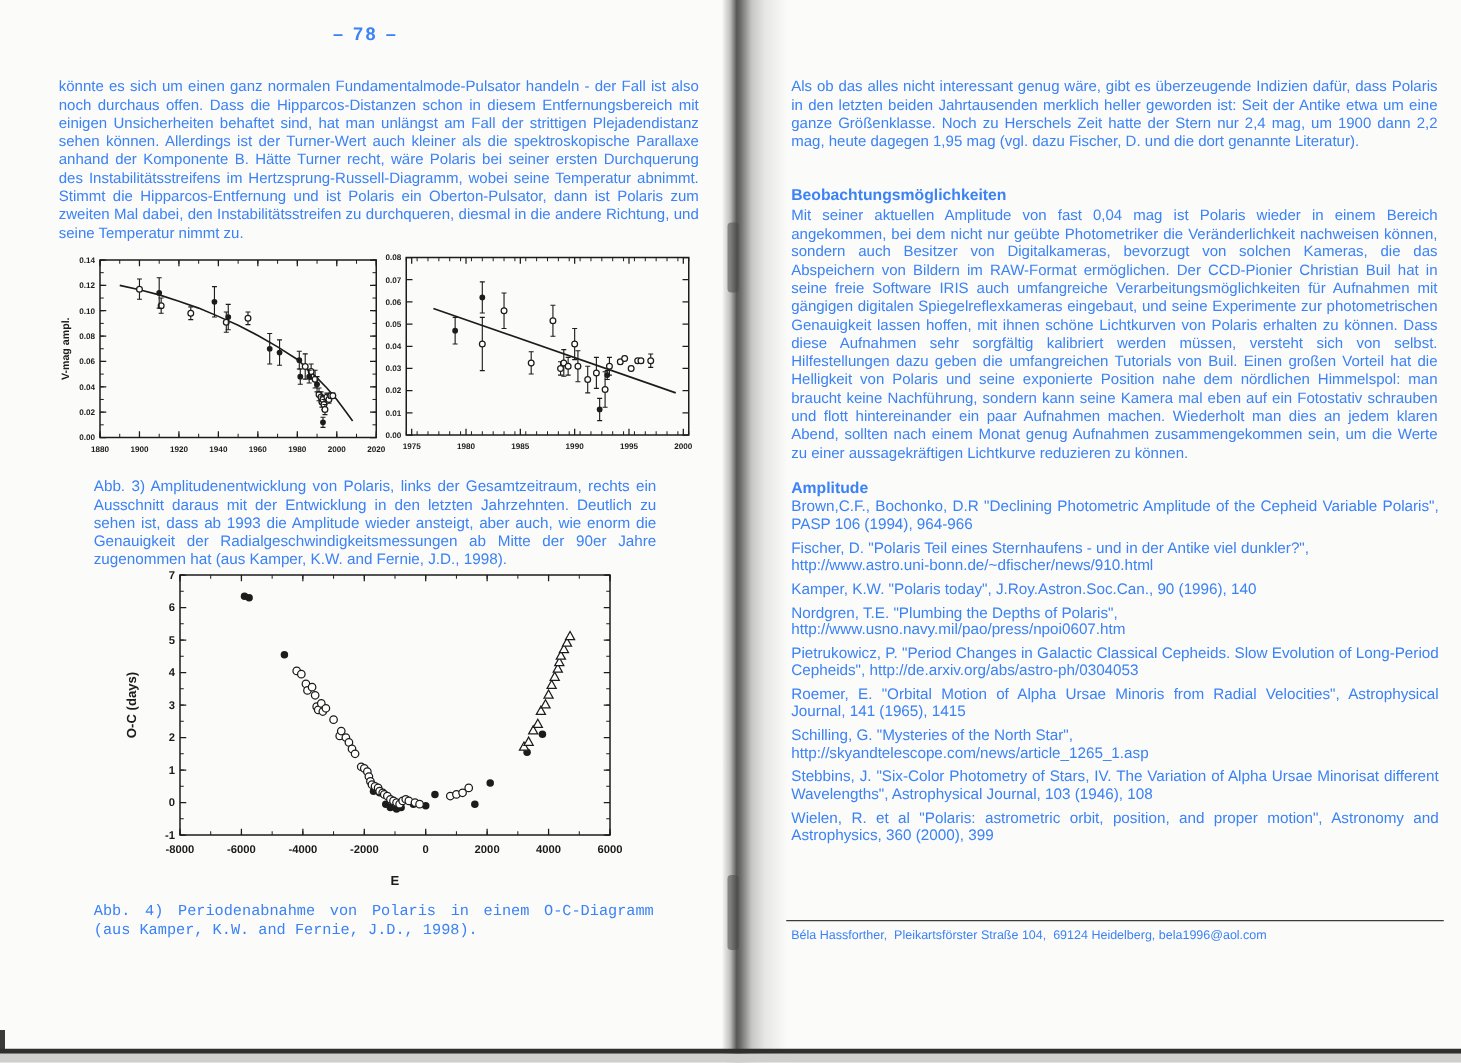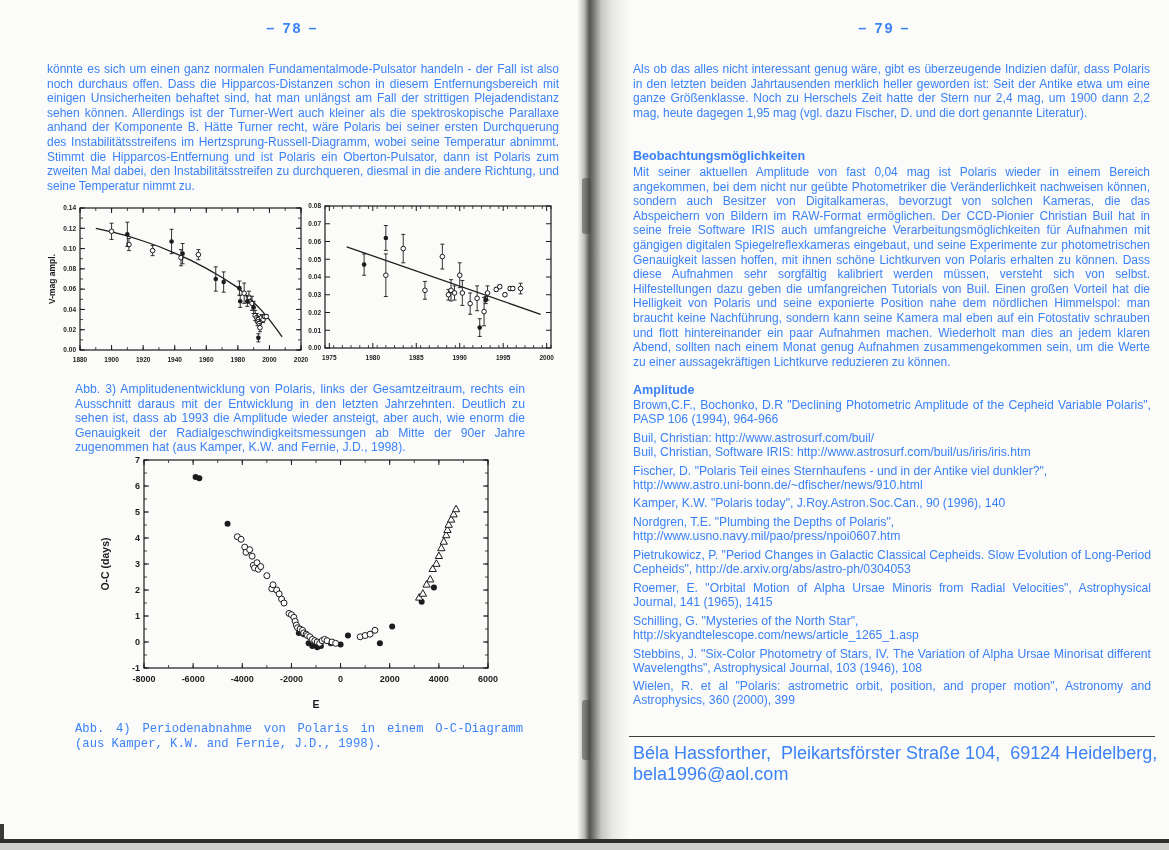--- a/index.html
+++ b/index.html
@@ -12,21 +12,21 @@
             font-weight:bold;font-size:14.5px;letter-spacing:2px;}
   .body-text{position:absolute;margin:0;font-size:12px;line-height:14.6px;
              text-align:justify;white-space:pre-line;}
   .sec-head{position:absolute;margin:0;font-size:12.6px;font-weight:bold;}
   .caption{position:absolute;margin:0;font-size:12.2px;line-height:14.6px;text-align:justify;}
   .chart{position:absolute;background:transparent;}
   svg text{font-family:"Liberation Sans",sans-serif;}
   #refs{position:absolute;left:33px;top:399px;width:518px;}
   .ref{margin:0 0 5px 0;font-size:12.2px;line-height:13.9px;text-align:justify;white-space:pre-line;}
   #footer-rule{position:absolute;left:29px;top:736px;width:526px;border-top:1.6px solid #3d3d3b;}
-  #author-line{position:absolute;left:33px;top:743px;margin:0;font-size:18px;white-space:pre-wrap;}
+  #author-line{position:absolute;left:33px;top:743px;margin:0;font-size:10px;white-space:pre-wrap;}
   #gutter{position:absolute;left:578px;top:0;width:52px;height:850px;
           background:linear-gradient(90deg,#f4f4f2 0%,#bdbdbb 12%,#565654 22%,#6e6e6c 28%,
                      #c6c6c4 45%,#e6e6e4 65%,#fbfbf9 100%);}
   .gutter-nub{position:absolute;left:582px;width:9px;background:#4a4a48;border-radius:3px;opacity:.55;}
   #bottom-line{position:absolute;left:0;top:839px;width:1169px;height:4px;background:#2f2f2d;}
   #bottom-strip{position:absolute;left:0;top:843px;width:1169px;height:7px;background:#cfcfcd;}
   #edge-nub{position:absolute;left:0;top:824px;width:4px;height:18px;background:#3a3a38;}
 </style>
 </head>
 <body>
@@ -652,29 +652,26 @@
         <text x="220" y="256" font-size="10.5" font-weight="bold" text-anchor="middle" fill="#1c1c1c">E</text>
       </svg>
     <p class="caption" style="left:75px;top:722px;width:448px;font-family:Liberation Mono, monospace;">Abb. 4) Periodenabnahme von Polaris in einem O-C-Diagramm (aus Kamper, K.W. and Fernie, J.D., 1998).</p>
   </div>
 
   <div id="gutter"></div>
   <div class="gutter-nub" style="top:178px;height:56px;"></div>
   <div class="gutter-nub" style="top:700px;height:60px;"></div>
 
   <div class="page" id="page-right">
-    <div class="page-num">– 79 –</div>
     <p class="body-text" style="left:33px;top:62px;width:517px;">Als ob das alles nicht interessant genug wäre, gibt es überzeugende Indizien dafür, dass Polaris in den letzten beiden Jahrtausenden merklich heller geworden ist: Seit der Antike etwa um eine ganze Größenklasse. Noch zu Herschels Zeit hatte der Stern nur 2,4 mag, um 1900 dann 2,2 mag, heute dagegen 1,95 mag (vgl. dazu Fischer, D. und die dort genannte Literatur).</p>
     <h3 class="sec-head" style="left:33px;top:149px;">Beobachtungsmöglichkeiten</h3>
     <p class="body-text" style="left:33px;top:165px;width:517px;">Mit seiner aktuellen Amplitude von fast 0,04 mag ist Polaris wieder in einem Bereich angekommen, bei dem nicht nur geübte Photometriker die Veränderlichkeit nachweisen können, sondern auch Besitzer von Digitalkameras, bevorzugt von solchen Kameras, die das Abspeichern von Bildern im RAW-Format ermöglichen. Der CCD-Pionier Christian Buil hat in seine freie Software IRIS auch umfangreiche Verarbeitungsmöglichkeiten für Aufnahmen mit gängigen digitalen Spiegelreflexkameras eingebaut, und seine Experimente zur photometrischen Genauigkeit lassen hoffen, mit ihnen schöne Lichtkurven von Polaris erhalten zu können. Dass diese Aufnahmen sehr sorgfältig kalibriert werden müssen, versteht sich von selbst. Hilfestellungen dazu geben die umfangreichen Tutorials von Buil. Einen großen Vorteil hat die Helligkeit von Polaris und seine exponierte Position nahe dem nördlichen Himmelspol: man braucht keine Nachführung, sondern kann seine Kamera mal eben auf ein Fotostativ schrauben und flott hintereinander ein paar Aufnahmen machen. Wiederholt man dies an jedem klaren Abend, sollten nach einem Monat genug Aufnahmen zusammengekommen sein, um die Werte zu einer aussagekräftigen Lichtkurve reduzieren zu können.</p>
     <h3 class="sec-head" style="left:33px;top:383px;">Amplitude</h3>
     <div id="refs">
       <p class="ref">Brown,C.F., Bochonko, D.R "Declining Photometric Amplitude of the Cepheid Variable Polaris", PASP 106 (1994), 964-966</p>
-      <p class="ref">Buil, Christian: http://www.astrosurf.com/buil/
-Buil, Christian, Software IRIS: http://www.astrosurf.com/buil/us/iris/iris.htm</p>
       <p class="ref">Fischer, D. "Polaris Teil eines Sternhaufens - und in der Antike viel dunkler?",
 http://www.astro.uni-bonn.de/~dfischer/news/910.html</p>
       <p class="ref">Kamper, K.W. "Polaris today", J.Roy.Astron.Soc.Can., 90 (1996), 140</p>
       <p class="ref">Nordgren, T.E. "Plumbing the Depths of Polaris",
 http://www.usno.navy.mil/pao/press/npoi0607.htm</p>
       <p class="ref">Pietrukowicz, P. "Period Changes in Galactic Classical Cepheids. Slow Evolution of Long-Period Cepheids", http://de.arxiv.org/abs/astro-ph/0304053</p>
       <p class="ref">Roemer, E. "Orbital Motion of Alpha Ursae Minoris from Radial Velocities", Astrophysical Journal, 141 (1965), 1415</p>
       <p class="ref">Schilling, G. "Mysteries of the North Star",
 http://skyandtelescope.com/news/article_1265_1.asp</p>
       <p class="ref">Stebbins, J. "Six-Color Photometry of Stars, IV. The Variation of Alpha Ursae Minorisat different Wavelengths", Astrophysical Journal, 103 (1946), 108</p>

